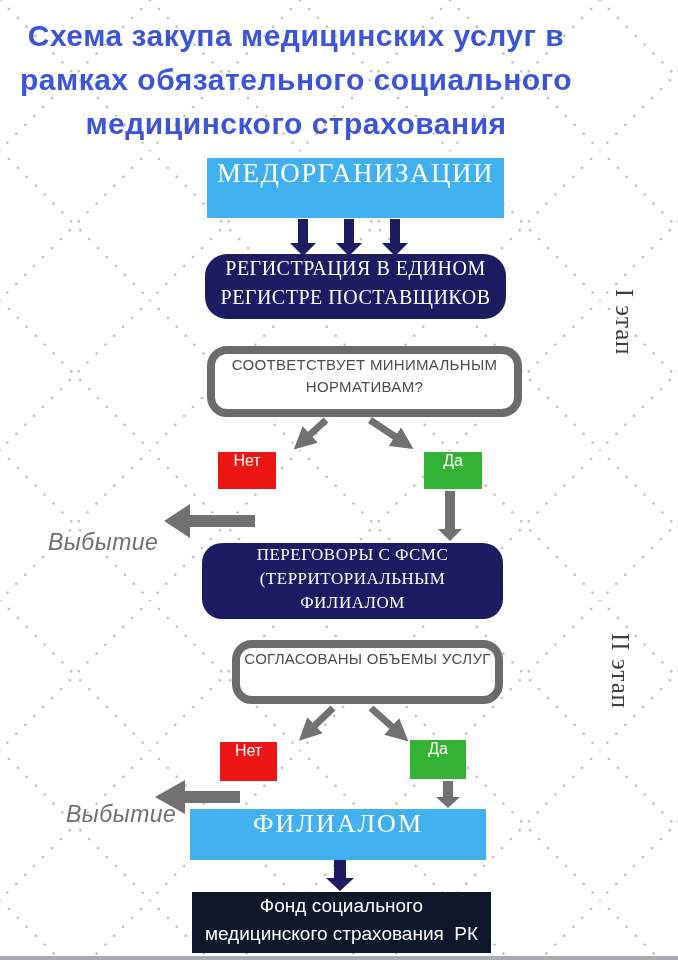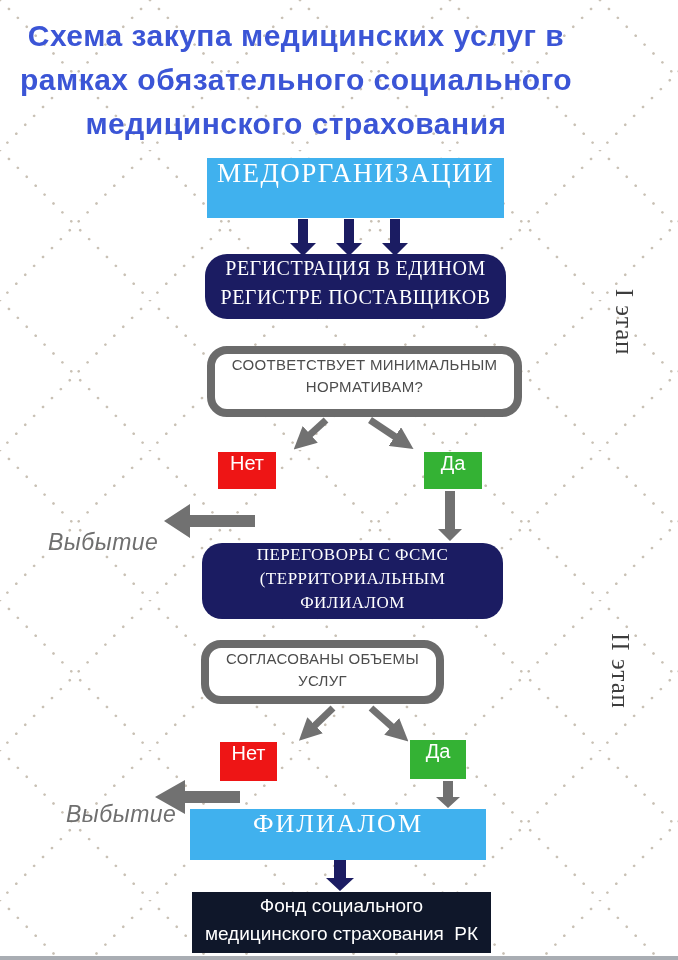--- a/index.html
+++ b/index.html
@@ -16,22 +16,22 @@
        text-align:center;box-sizing:border-box;}
   .serif{font-family:"Liberation Serif","DejaVu Serif",serif;}
 
   .medorg{left:207px;top:158px;width:297px;height:60px;background:#40b1ee;
           color:#fff;font-size:27px;letter-spacing:1.5px;}
   .regbox{left:205px;top:254px;width:301px;height:65px;background:#1b1c62;border-radius:22px;
           color:#fff;font-size:20px;line-height:29px;letter-spacing:.5px;}
   .qbox{background:#fff;border:8px solid #6b6b6b;border-radius:20px;
         color:#4d4d4d;font-size:15px;line-height:22px;font-weight:500;letter-spacing:.3px;}
   .q1{left:207px;top:346px;width:315px;height:71px;}
-  .q2{left:201px;top:640px;width:243px;height:64px;}
-  .tag{color:#fff;font-size:20px;}
+  .q2{left:232px;top:640px;width:271px;height:64px;}
+  .tag{color:#fff;font-size:16px;}
   .no1{left:218px;top:452px;width:58px;height:37px;background:#ee1515;}
   .yes1{left:424px;top:452px;width:58px;height:37px;background:#34b234;}
   .no2{left:220px;top:742px;width:57px;height:39px;background:#ee1515;}
   .yes2{left:410px;top:740px;width:56px;height:39px;background:#34b234;}
   .negbox{left:202px;top:543px;width:301px;height:76px;background:#1b1c62;border-radius:20px;
           color:#fff;font-size:17px;line-height:24px;letter-spacing:.5px;}
   .contract{left:190px;top:809px;width:296px;height:51px;background:#40b1ee;
             color:#fff;font-size:26px;letter-spacing:2px;}
   .fund{left:192px;top:892px;width:299px;height:61px;background:#0f172a;
         color:#fff;font-size:19px;line-height:28px;}

